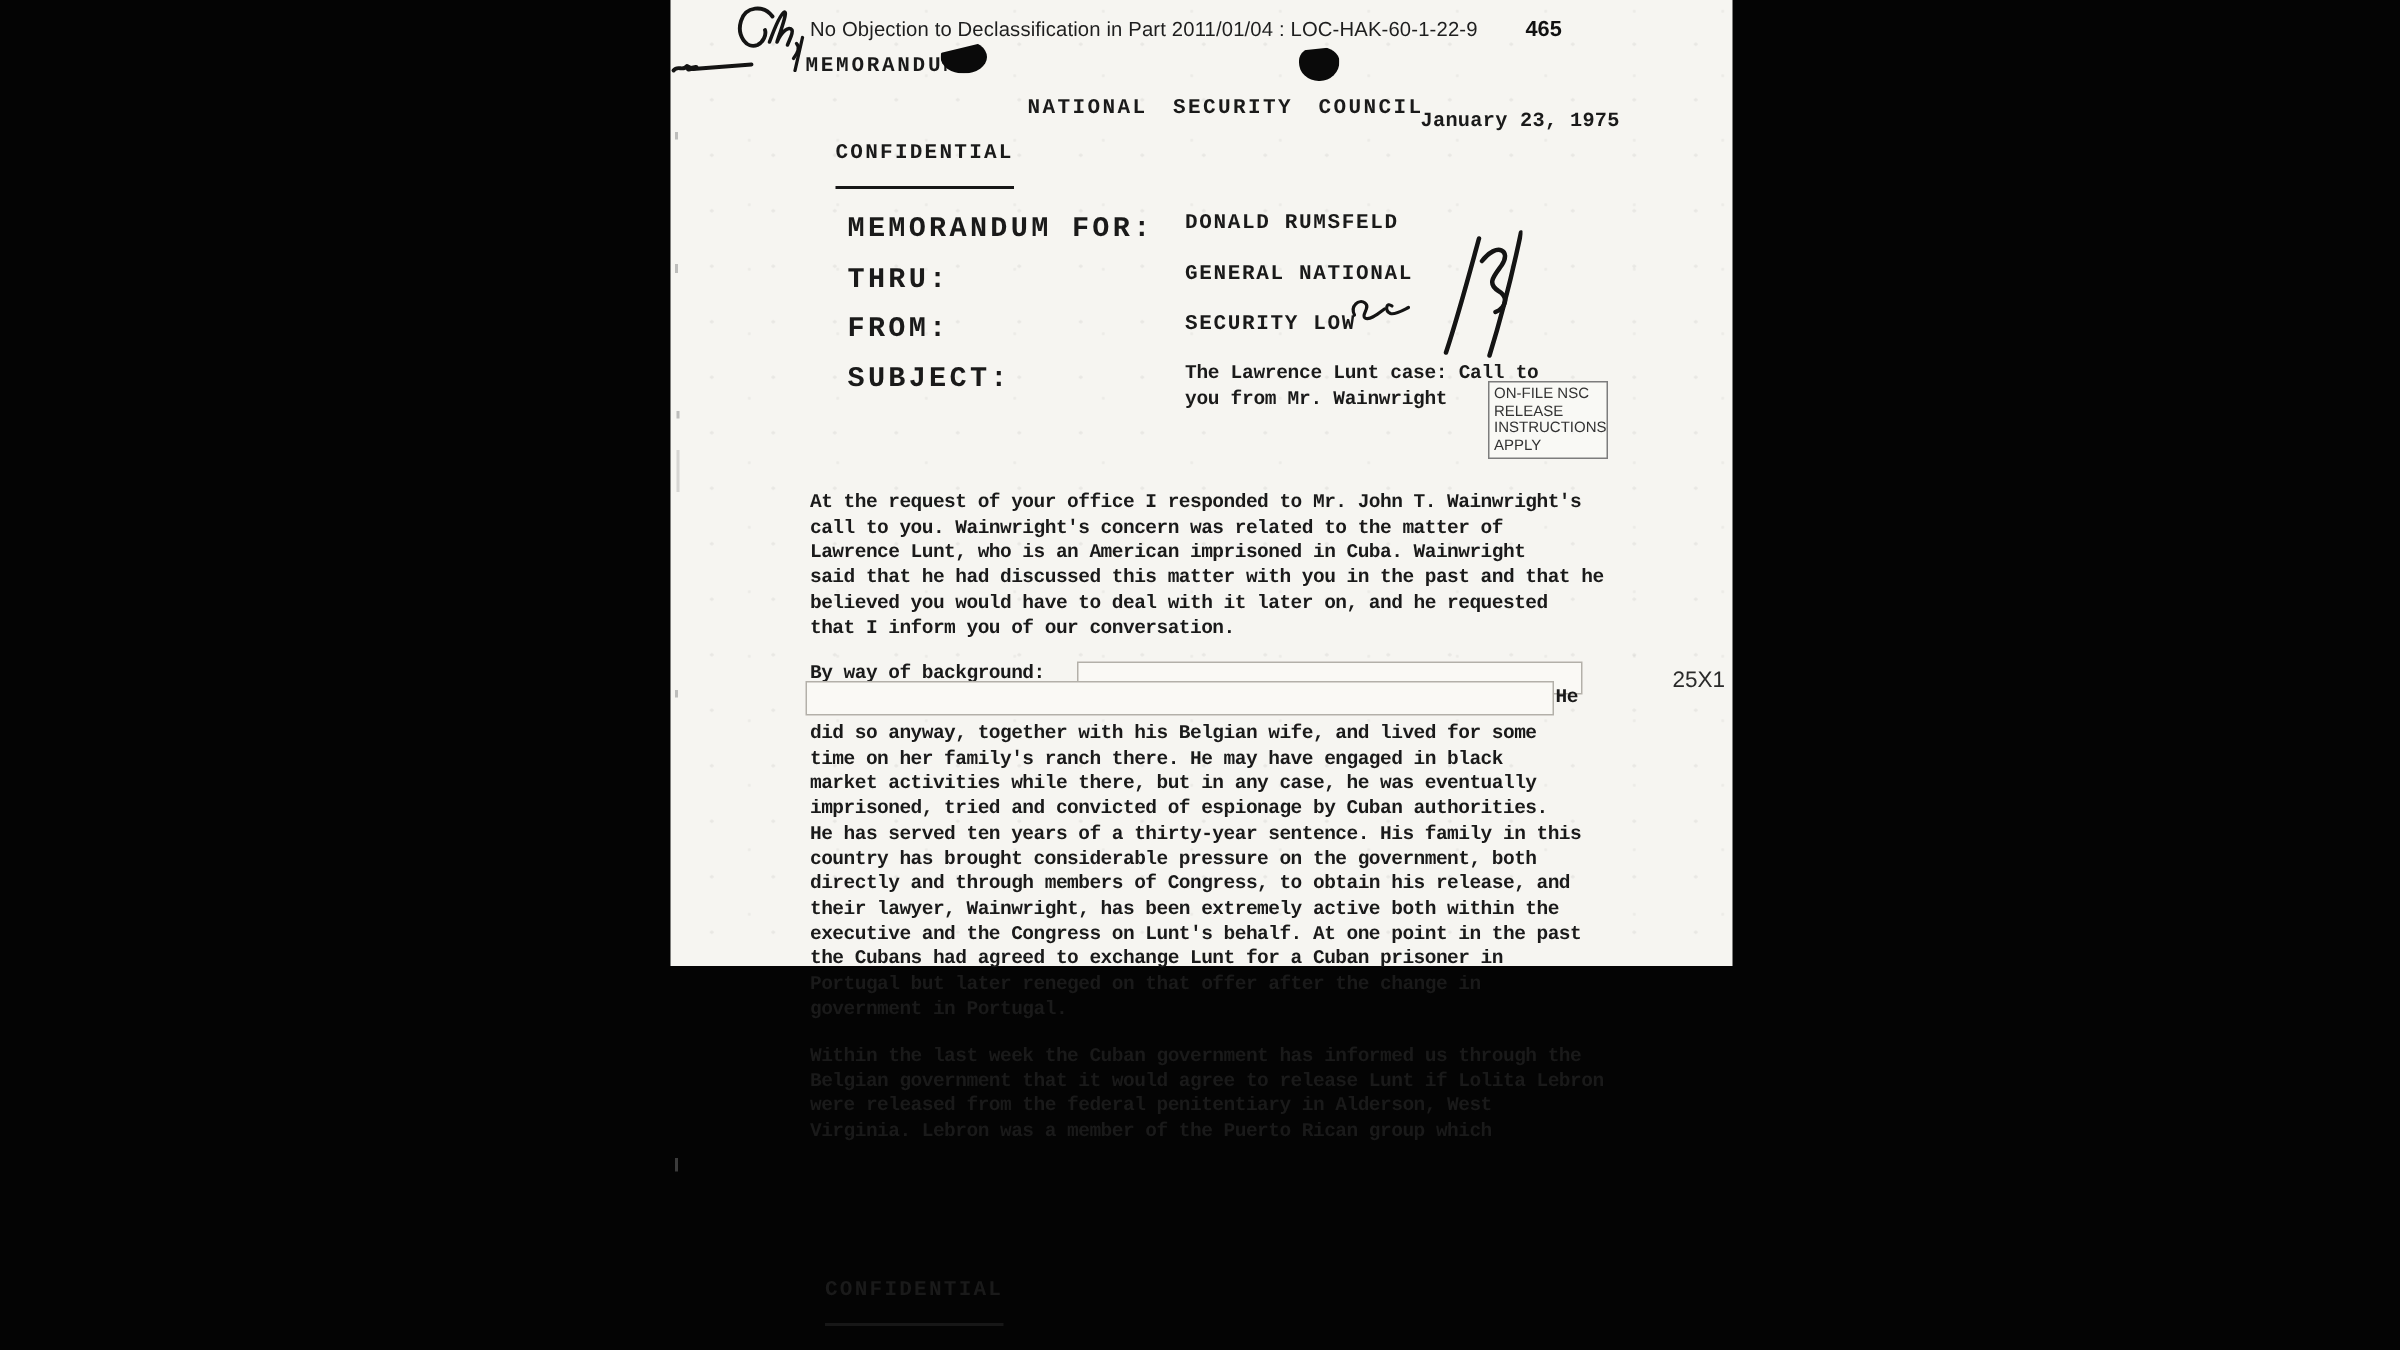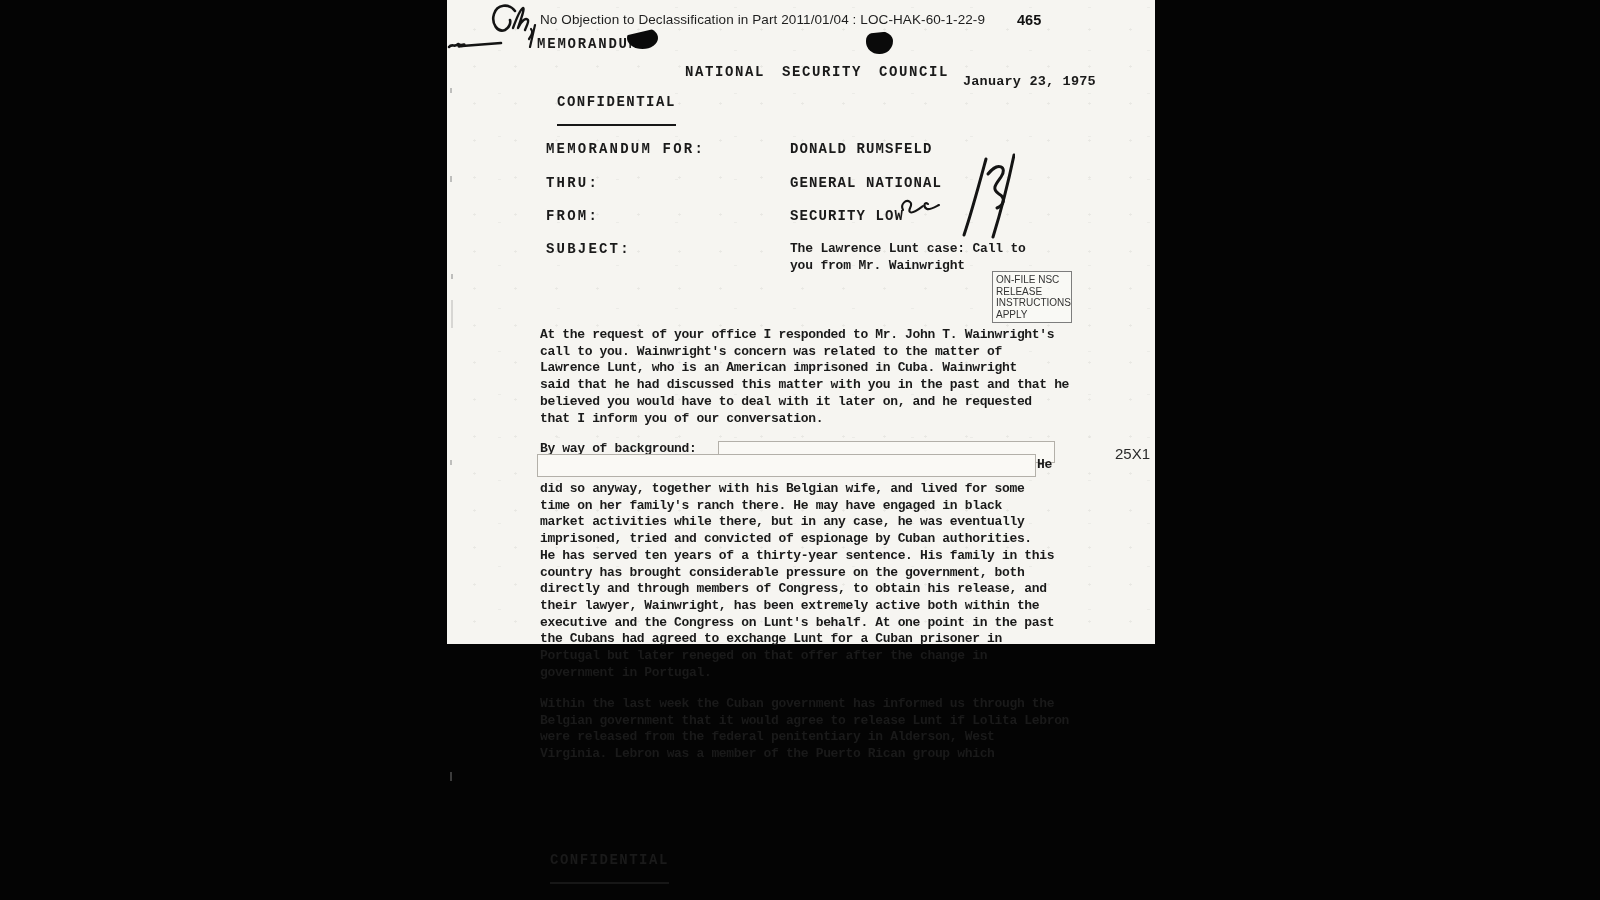--- a/index.html
+++ b/index.html
@@ -17,23 +17,23 @@
     background-size:41px 37px, 59px 43px;
     background-position:7px 11px, 23px 29px;
   }
   .abs{position:absolute;}
   .typed{font-family:"Liberation Mono", monospace;font-weight:700;color:#1a1a1a;}
   .para{font-size:13px;line-height:16.7px;letter-spacing:-0.35px;white-space:pre-line;}
   .stamp{font-size:13.5px;color:#1e1e1e;letter-spacing:0.1px;}
   .pageno{font-size:14.5px;font-weight:700;color:#111;}
   .memo-label{font-size:14px;letter-spacing:1.8px;}
   .nsc-title{font-size:14px;letter-spacing:1.6px;word-spacing:7px;}
-  .date{font-size:13.5px;letter-spacing:0.2px;margin-left:16px;}
+  .date{font-size:13.5px;letter-spacing:0.2px;}
   .conf{font-size:14px;letter-spacing:1.5px;border-bottom:2.2px solid #171717;padding-bottom:14px;}
-  .fieldlabel{font-size:14px;letter-spacing:2.2px;}
+  .fieldlabel{font-size:19px;letter-spacing:2.2px;margin-left:19px;}
   .fieldvalue{font-size:14px;letter-spacing:1.1px;}
   .subject-val{font-size:13px;line-height:17px;letter-spacing:-0.2px;white-space:pre-line;}
   .onfile{
     font-size:10px;line-height:11.5px;color:#333;
     border:1px solid #7d7d7d;background:rgba(250,250,247,.65);
     padding:2px 3px;width:72px;
   }
   .redact{background:#faf9f5;border:1px solid #b3b0a9;}
   .m25x1{font-size:15px;color:#2a2a2a;}
   .punch{background:#0a0a0a;}
@@ -89,21 +89,21 @@
     <path class="ink" stroke-width="3" d="M4,82 C12,58 20,28 26,6"></path>
     <path class="ink" stroke-width="3" d="M28,21 C38,8 48,14 41,24 C36,31 31,36 39,41 C46,45 44,52 37,55"></path>
     <path class="ink" stroke-width="3" d="M33,84 C41,58 49,26 54,2"></path>
   </svg>
 
   <svg class="abs" style="left:450px;top:197px;" width="44" height="21" viewBox="0 0 44 21">
     <path class="ink" stroke-width="2.1" d="M6,13 C3,7 9,2 13,5 C17,8 10,13 13,15 C16,17 22,12 26,9"></path>
     <path class="ink" stroke-width="2.1" d="M31,7 C27,4 26,10 30,12 C33,13 38,10 42,8"></path>
   </svg>
 
-  <div class="abs onfile" style="left:545px;top:271px;" style2="">ON-FILE NSC
+  <div class="abs onfile" style="left:545px;top:254px;" style2="">ON-FILE NSC
 RELEASE
 INSTRUCTIONS
 APPLY</div>
 
   <div class="abs typed para" style="left:93px;top:327px;width:545px;">At the request of your office I responded to Mr. John T.  Wainwright's
 call to you.  Wainwright's concern was related to the matter of
 Lawrence Lunt, who is an American imprisoned in Cuba.  Wainwright
 said that he had discussed this matter with you in the past and that he
 believed you would have to deal with it later on, and he requested
 that I inform you of our conversation.</div>

